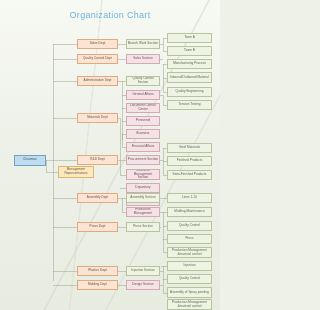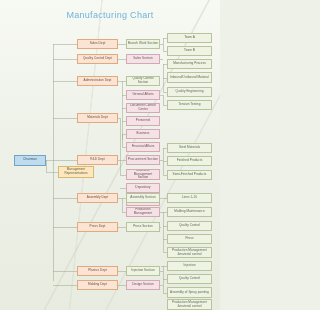--- a/index.html
+++ b/index.html
@@ -47,21 +47,21 @@
     color:#6fb4dd;
     letter-spacing:.3px;
     font-weight:400;
   }
 </style>
 </head>
 <body>
 
 <div id="bg-wash"></div>
 
-<div id="title">Manufacturing Chart</div>
+<div id="title">Organization Chart</div>
 
 <div id="canvas">
 
   <svg id="wires" viewBox="0 0 220 310" preserveAspectRatio="none">
     <g stroke="#9aa48c" stroke-width="0.5" fill="none" shape-rendering="crispEdges">
 
       <path d="M46,160 L53,160"></path>
       <path d="M53,44 L53,281"></path>
 
       <path d="M46,160 L46,172 L58,172"></path>

